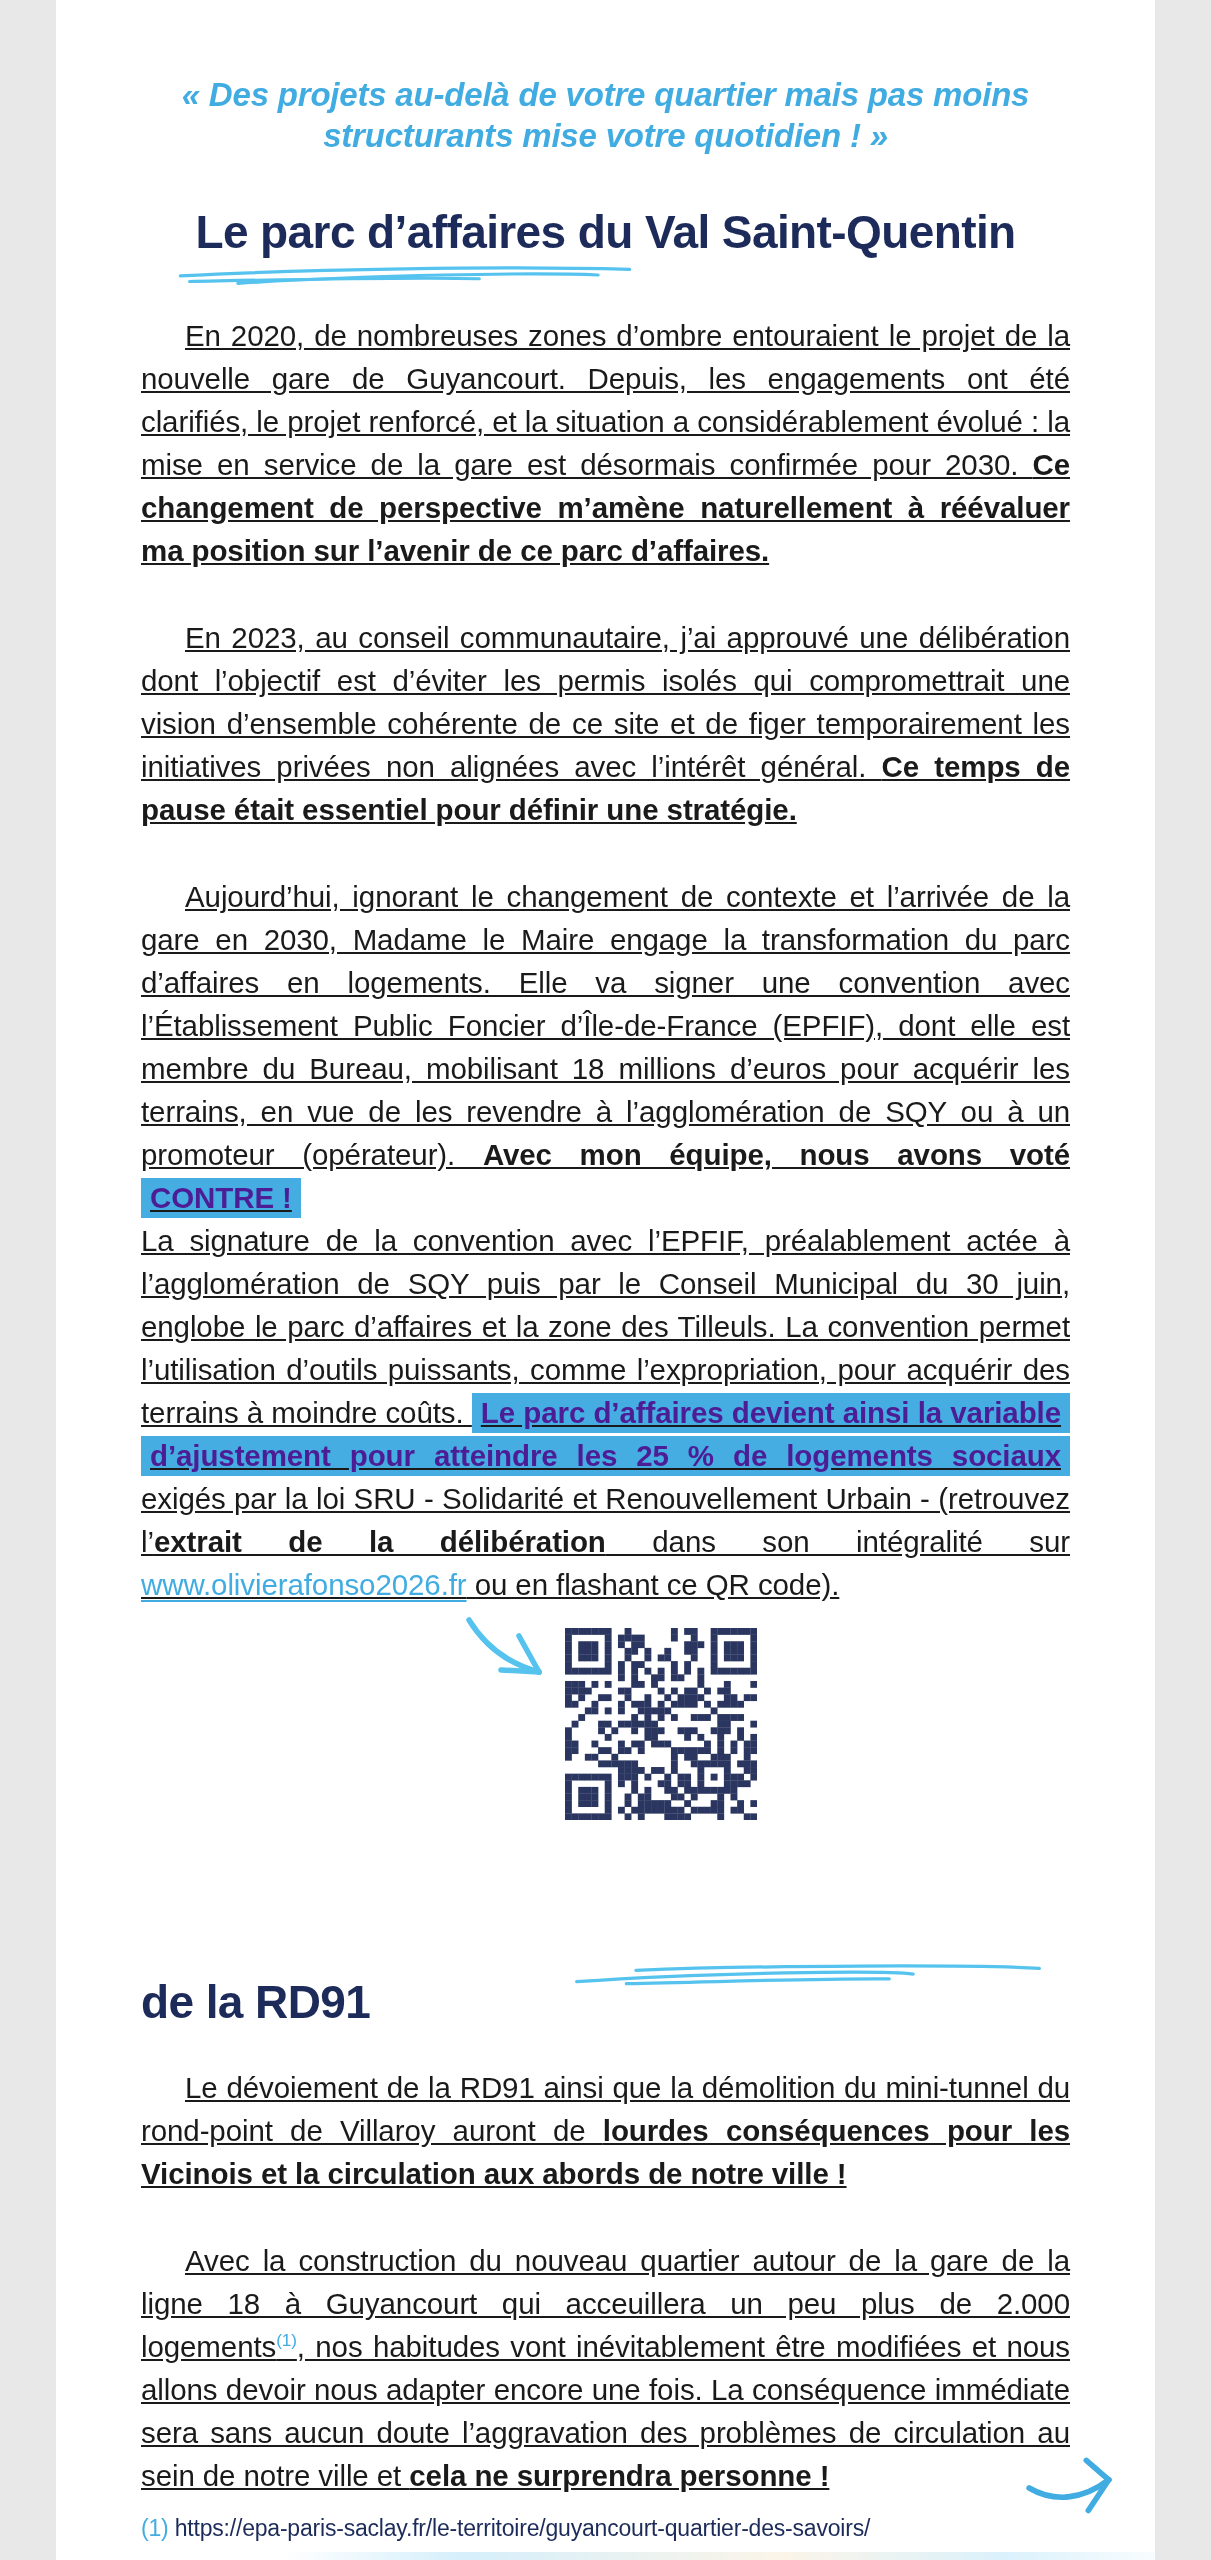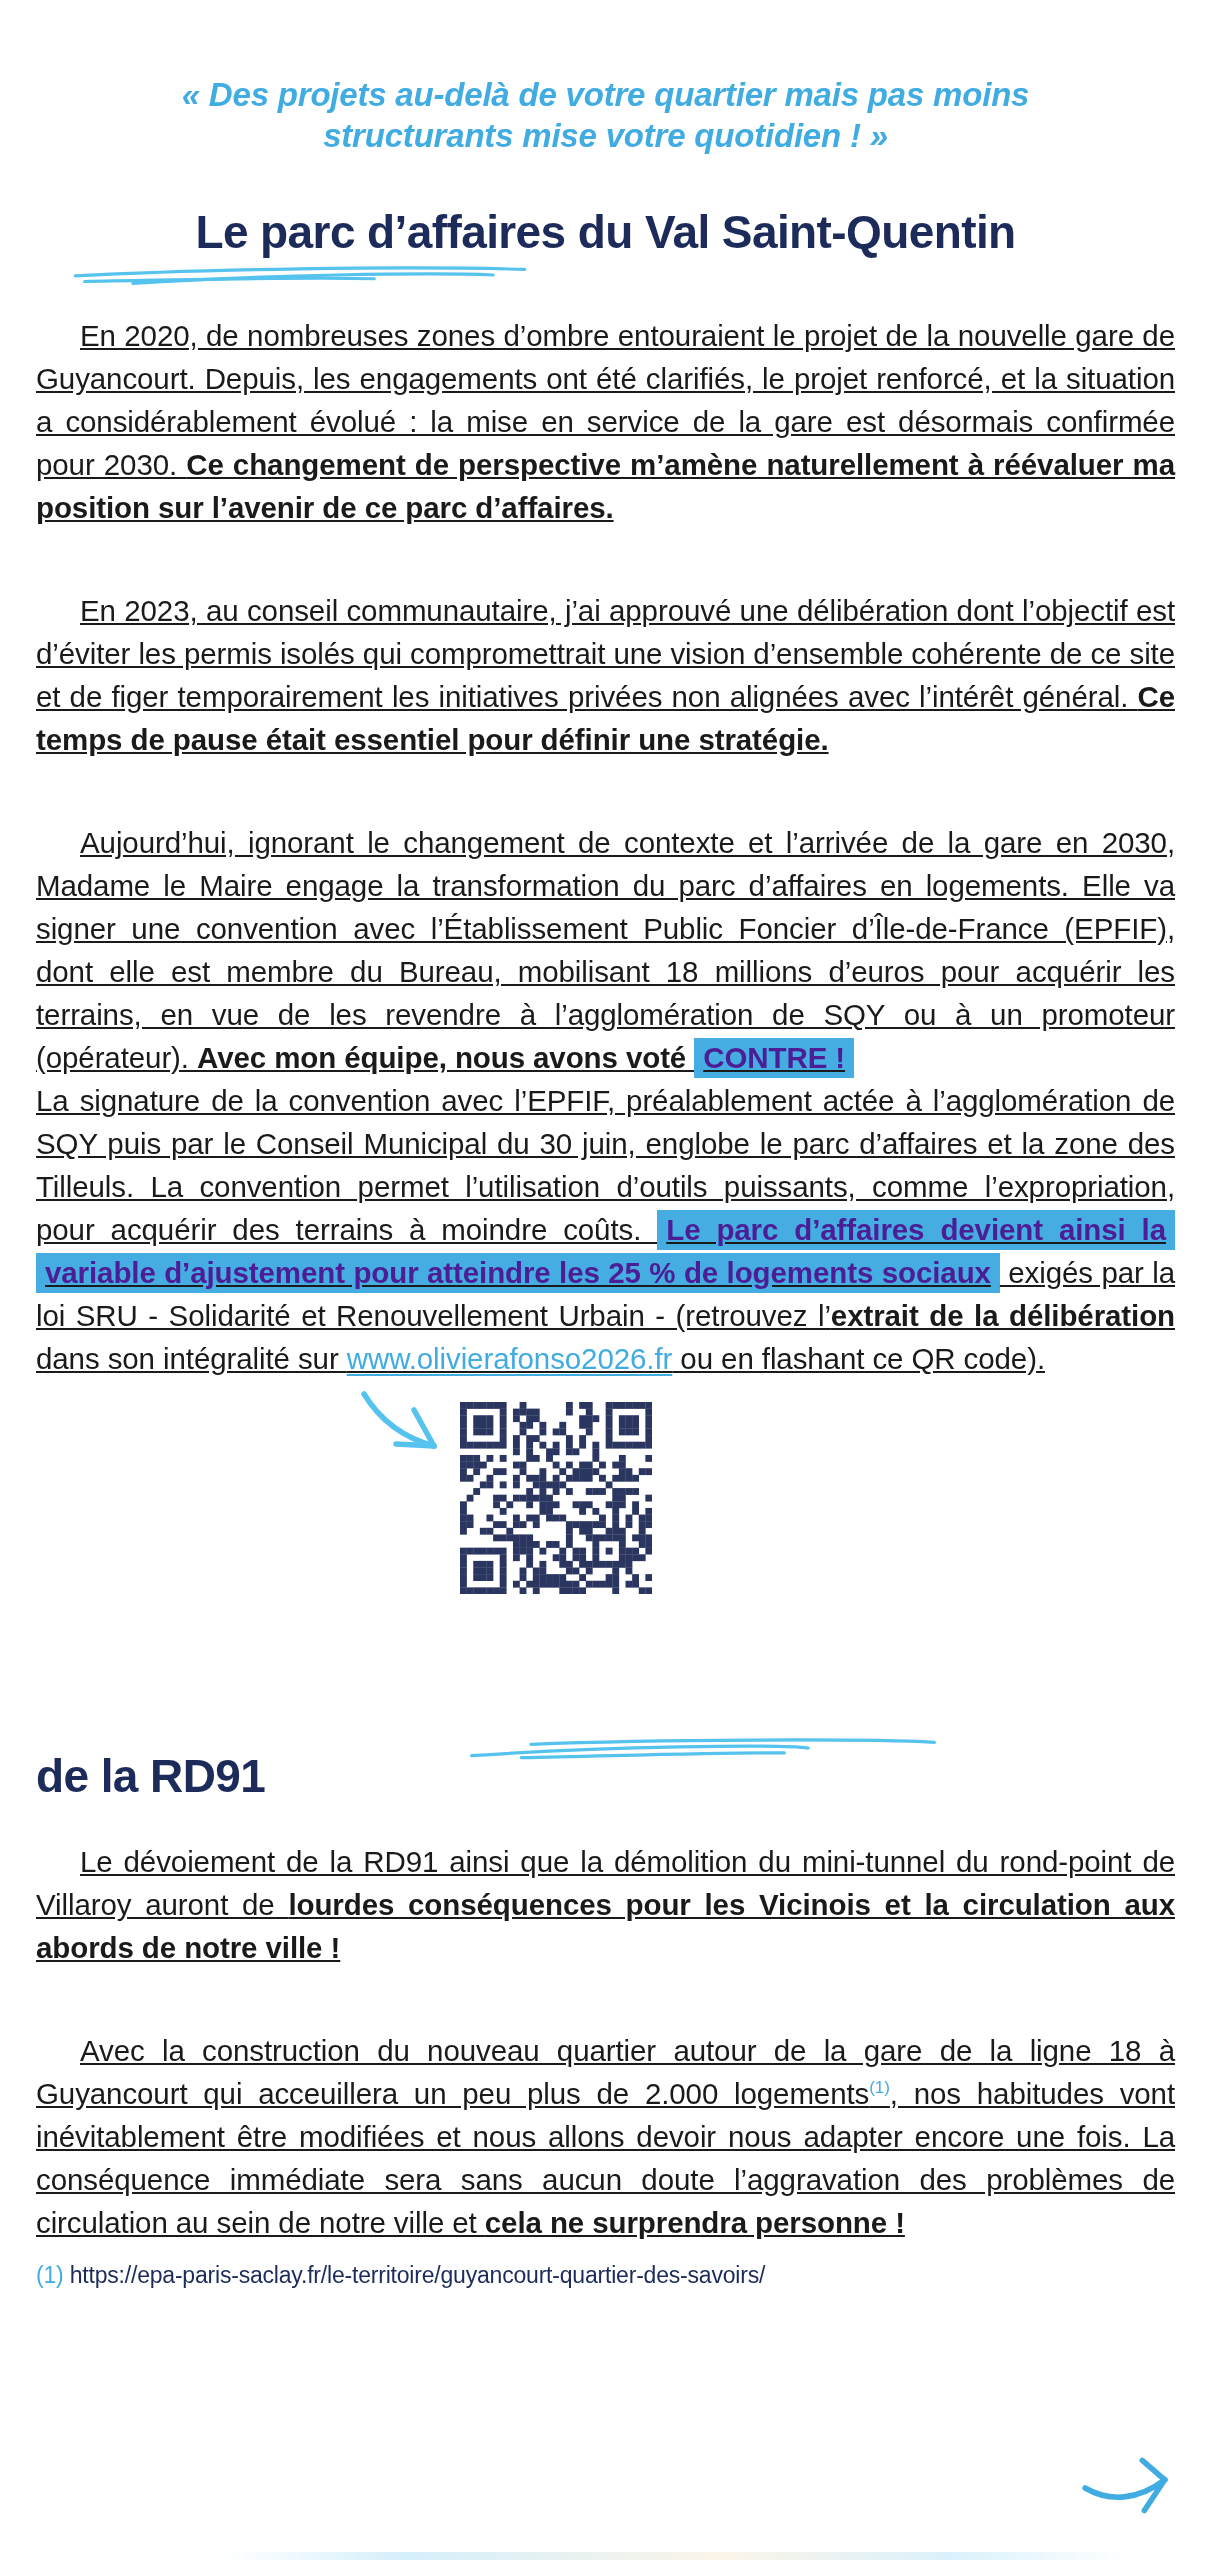--- a/index.html
+++ b/index.html
@@ -1,23 +1,23 @@
 <!DOCTYPE html>
 <html style="--accent: #41ace1; --scribble: #56c3ef; --highlight: #45ade2; --navy: #1d2b5a; --qr: #2a3660; --body: #1a1a1a; --background: #ffffff;"><head>
 <meta charset="utf-8">
 <style>
   :root{
     --accent:#41ace1; --scribble:#56c3ef; --highlight:#45ade2;
     --navy:#1d2b5a; --qr:#2a3660; --body:#1a1a1a; --background:#ffffff;
   }
   html,body{margin:0;padding:0;background:#e8e8e8;}
   .page{
-    position:relative; width:1211px; height:2560px; margin:0 auto;
+    position:relative; width:1099px; height:2560px; margin:0 auto;
     background:var(--background); overflow:hidden; box-sizing:border-box;
-    padding:0 36px; font-family:"Liberation Sans",sans-serif;
+    padding:0 85px; font-family:"Liberation Sans",sans-serif;
   }
   
   .quote{
     padding-top:74px; text-align:center; color:var(--accent);
     font-size:33px; line-height:41px; font-weight:bold; font-style:italic;
     letter-spacing:-0.2px;
   }
   
   .h1{
     margin:50px 0 0; color:var(--navy); font-size:46px; font-weight:bold;
@@ -25,21 +25,21 @@
   }
   .scribble{stroke:var(--scribble); stroke-width:3.4; fill:none; stroke-linecap:round;}
   .s1{display:block; width:488px; height:26px; margin:4px 0 0 20px;}
   
   .copy{margin-top:26px;}
   .copy2{margin-top:34px;}
   .para{
     margin:0; font-size:29.5px; line-height:43px; text-align:justify;
     color:var(--body); letter-spacing:-0.1px;
   }
-  .para + .para{margin-top:60px;}
+  .para + .para{margin-top:44px;}
   .para.indent{text-indent:44px;text-decoration:underline;}
   .seg.bold{font-weight:bold;}
   .seg.highlight{
     background:var(--highlight); color:#4c1d95; font-weight:bold;
     padding:3px 9px 4px; -webkit-box-decoration-break:clone; box-decoration-break:clone;
   }
   .seg.link{color:var(--accent); text-decoration:underline; text-underline-offset:5px; cursor:pointer;}
   .seg.sup{color:var(--accent); font-size:0.58em; vertical-align:super; line-height:0;}
   
   .qr-block{position:relative; height:216px; margin-top:6px;}

